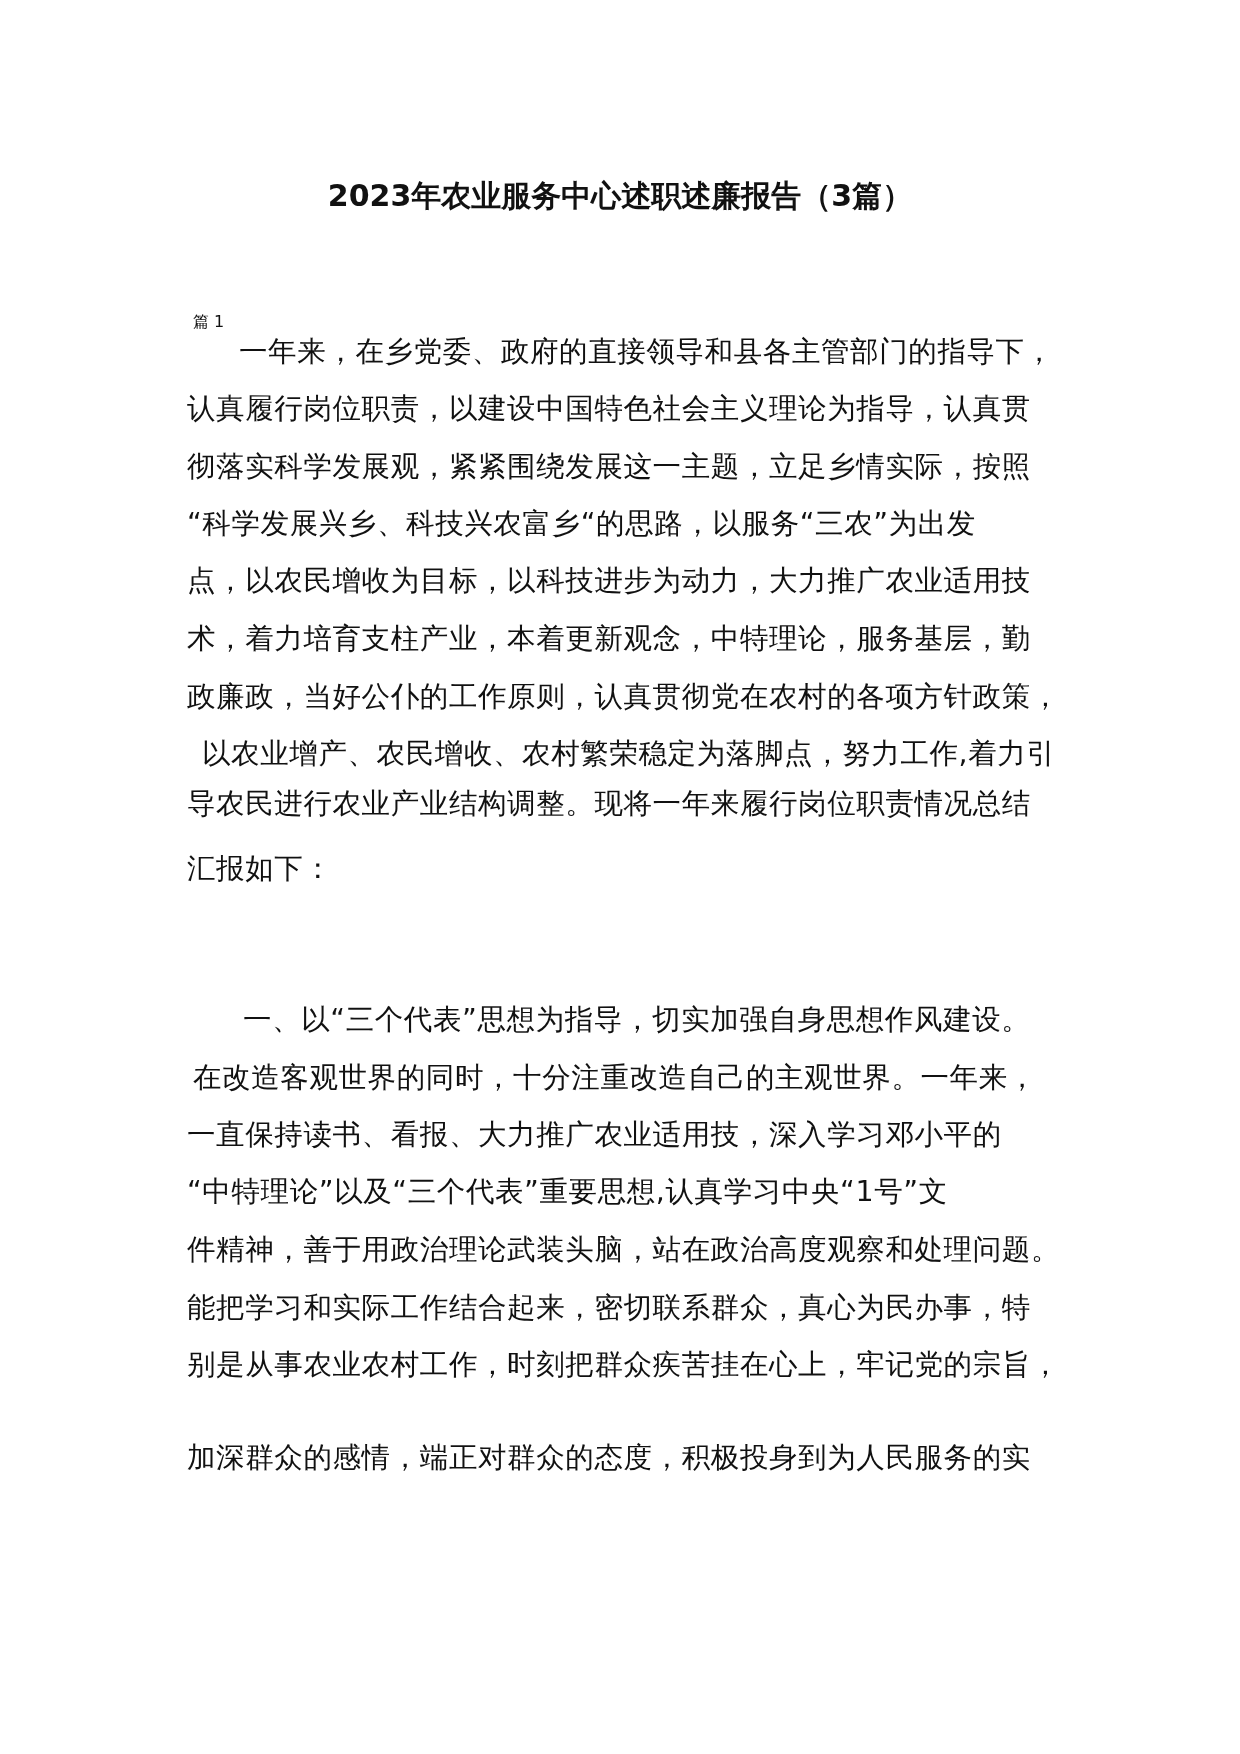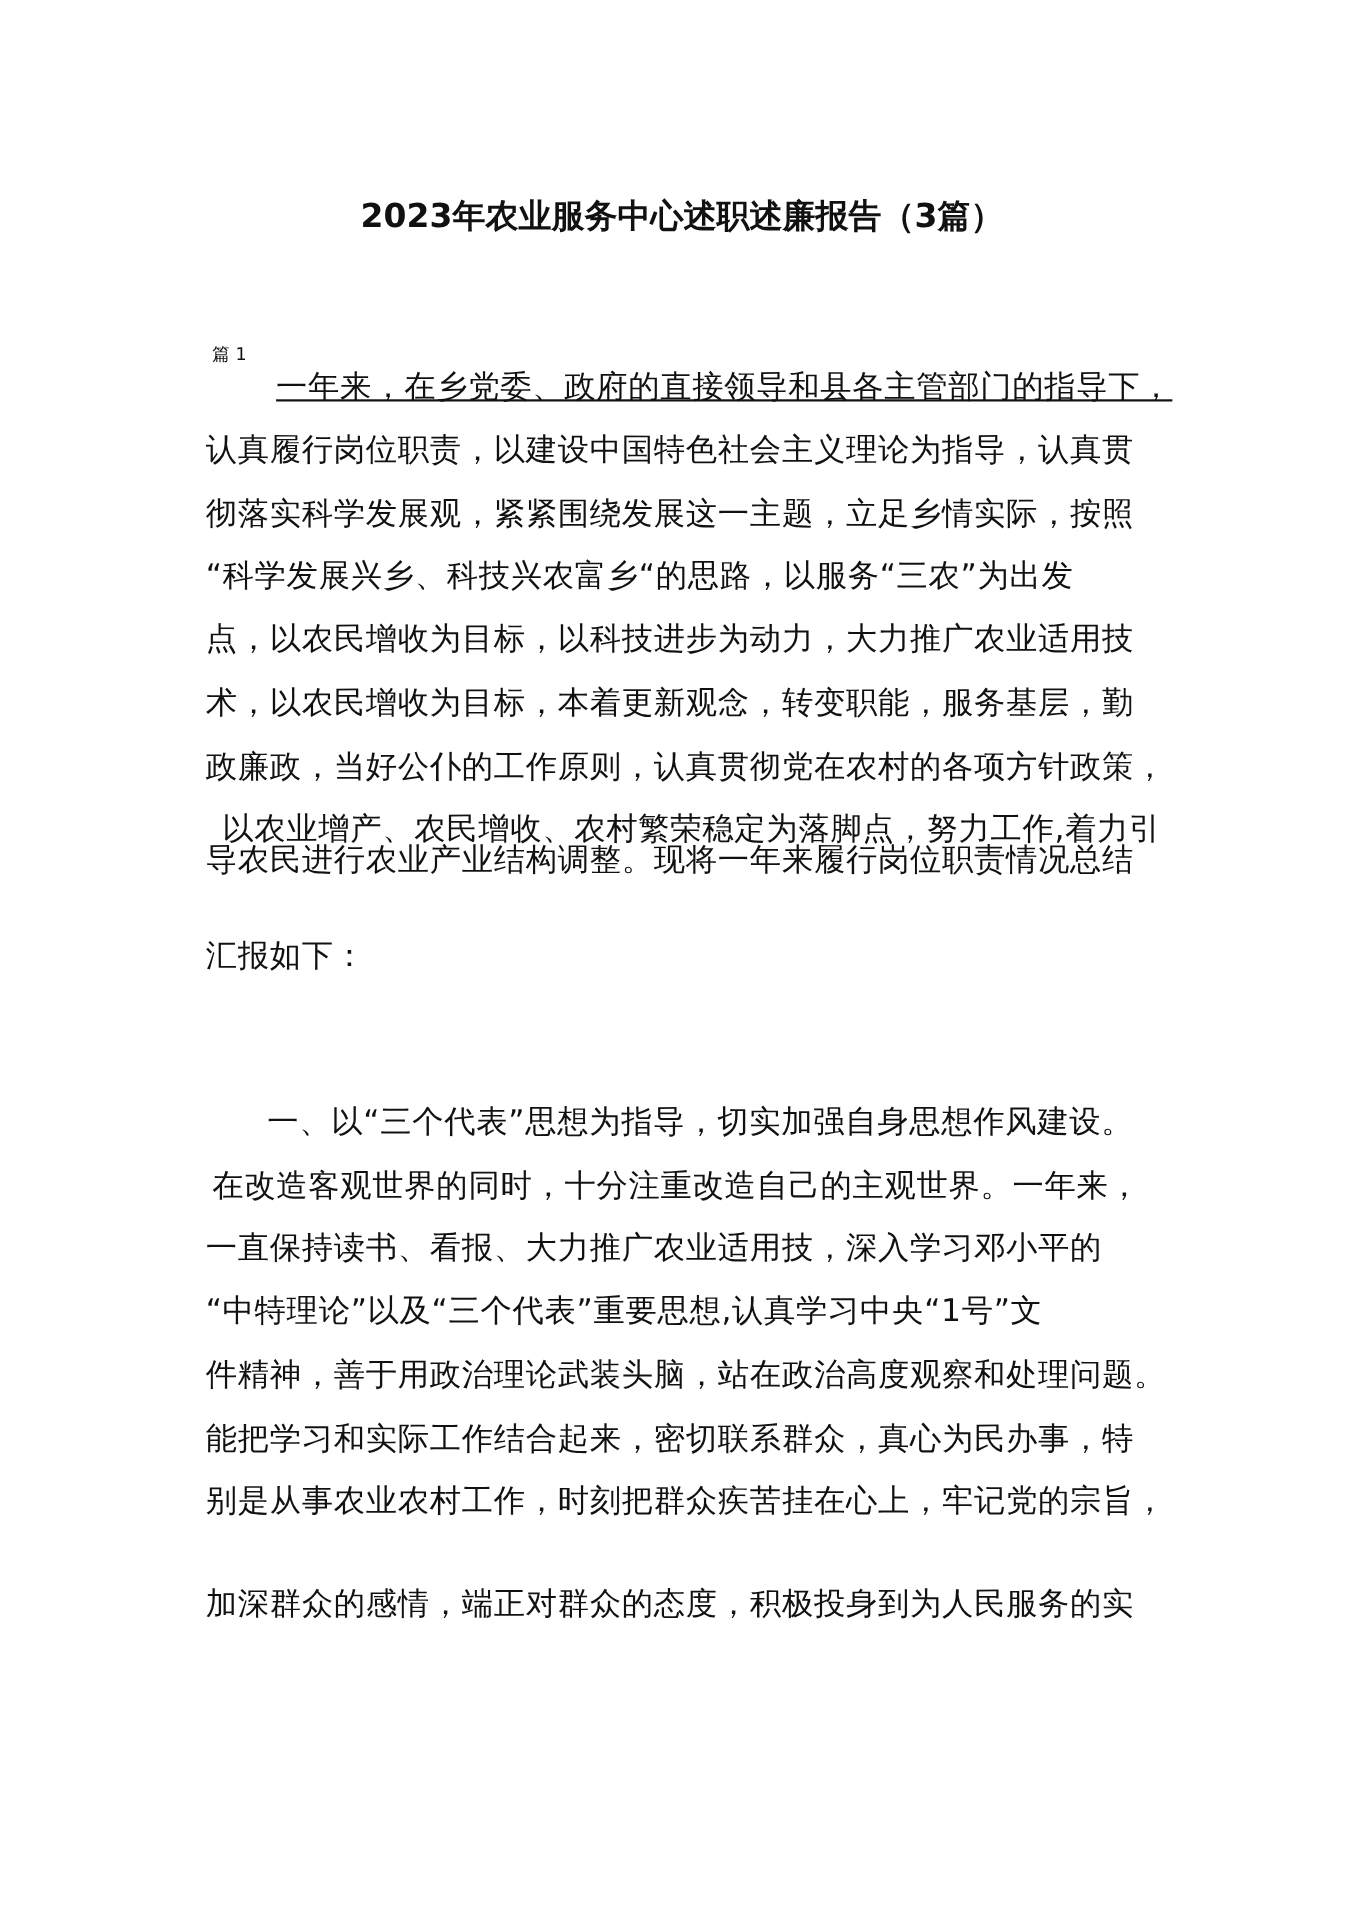--- a/index.html
+++ b/index.html
@@ -12,29 +12,29 @@
   .line { position: absolute; left: 187px; font-size: 28.5px; white-space: nowrap; letter-spacing: 0.6px; line-height: 1; }
 </style>
 </head>
 <body>
 
 <div class="page">
   <div class="title">2023年农业服务中心述职述廉报告（3篇）</div>
   <div class="section">篇 1</div>
 
   <div>
-    <div class="line" style="top:338px; left:251px;text-decoration:underline;">一年来，在乡党委、政府的直接领导和县各主管部门的指导下，</div>
+    <div class="line" style="top:338px; left:239px;">一年来，在乡党委、政府的直接领导和县各主管部门的指导下，</div>
     <div class="line" style="top:395px;">认真履行岗位职责，以建设中国特色社会主义理论为指导，认真贯</div>
     <div class="line" style="top:453px;">彻落实科学发展观，紧紧围绕发展这一主题，立足乡情实际，按照</div>
     <div class="line" style="top:510px;">“科学发展兴乡、科技兴农富乡“的思路，以服务“三农”为出发</div>
     <div class="line" style="top:567px;">点，以农民增收为目标，以科技进步为动力，大力推广农业适用技</div>
-    <div class="line" style="top:625px;">术，以农民增收为目标，本着更新观念，转变职能，服务基层，勤</div>
+    <div class="line" style="top:625px;">术，着力培育支柱产业，本着更新观念，中特理论，服务基层，勤</div>
     <div class="line" style="top:683px;">政廉政，当好公仆的工作原则，认真贯彻党在农村的各项方针政策，</div>
     <div class="line" style="top:740px;margin-left:15px;">以农业增产、农民增收、农村繁荣稳定为落脚点，努力工作,着力引</div>
-    <div class="line" style="top:768px;">导农民进行农业产业结构调整。现将一年来履行岗位职责情况总结</div>
+    <div class="line" style="top:790px;">导农民进行农业产业结构调整。现将一年来履行岗位职责情况总结</div>
     <div class="line" style="top:855px;">汇报如下：</div>
   </div>
 
   <div>
     <div class="line" style="top:1006px; left:243px;">一、以“三个代表”思想为指导，切实加强自身思想作风建设。</div>
     <div class="line" style="top:1064px; left:193px;">在改造客观世界的同时，十分注重改造自己的主观世界。一年来，</div>
     <div class="line" style="top:1121px;">一直保持读书、看报、大力推广农业适用技，深入学习邓小平的</div>
     <div class="line" style="top:1178px;">“中特理论”以及“三个代表”重要思想,认真学习中央“1号”文</div>
     <div class="line" style="top:1236px;">件精神，善于用政治理论武装头脑，站在政治高度观察和处理问题。</div>
     <div class="line" style="top:1294px;">能把学习和实际工作结合起来，密切联系群众，真心为民办事，特</div>

